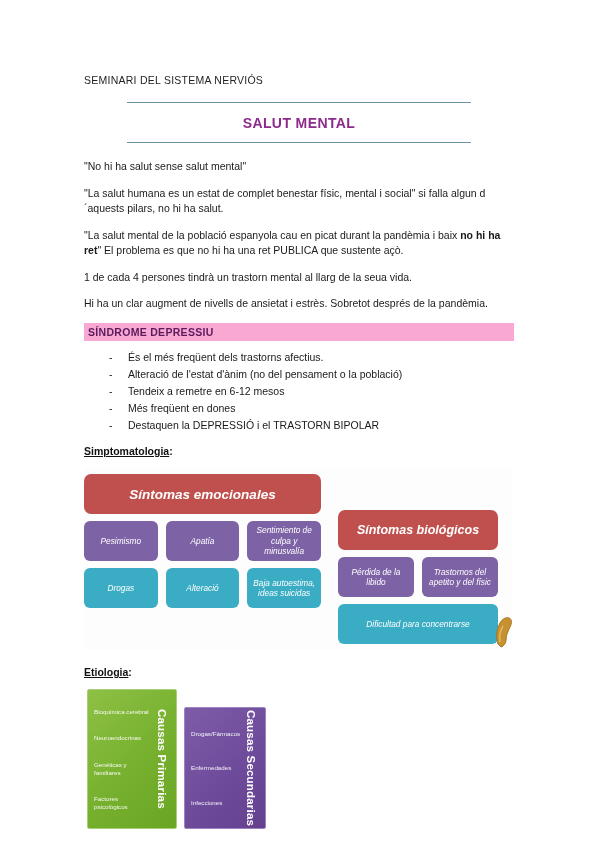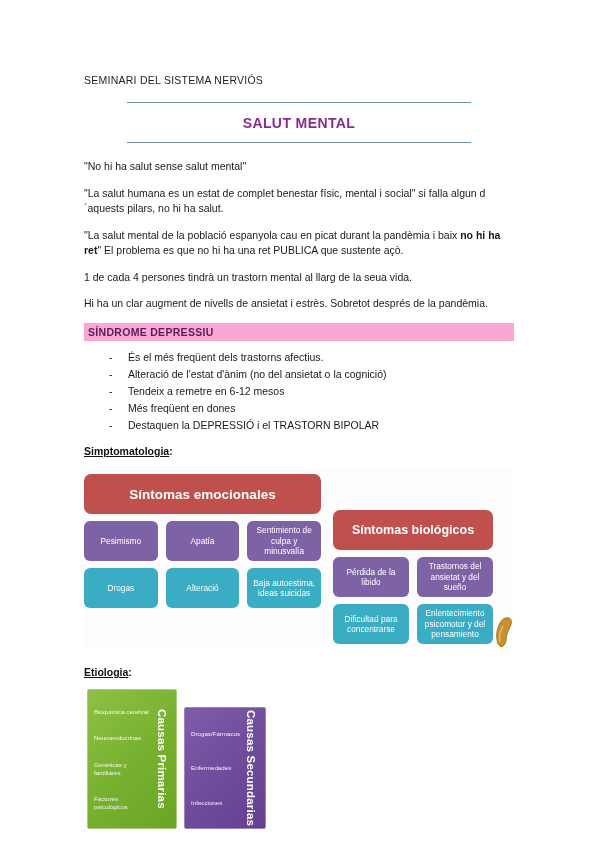--- a/index.html
+++ b/index.html
@@ -109,21 +109,22 @@
   
   .symptoms {
     position: relative;
     width: 428px;
     margin: 0 0 16px 0;
     background: #fdfdfd;
     padding: 6px 0 6px 0;
   }
   .sym-cols {
     display: flex;
-    gap: 12px;
+    gap: 17px;
+    font-style: italic;
   }
   .sym-col { display: flex; flex-direction: column; }
   .sym-col.emotional { width: 237px; }
   .sym-col.biological { width: 160px; margin-top: 36px; }
 
   .sym-header {
     background: #c0504d;
     color: #ffffff;
     border-radius: 7px;
     font-weight: bold;
@@ -250,21 +251,21 @@
 
     <p class="para"><span>"La salut mental de la població espanyola cau en picat durant la pandèmia i baix </span><b>no hi ha ret</b><span>" El problema es que no hi ha una ret PUBLICA que sustente açò.</span></p>
 
     <p class="para">1 de cada 4 persones tindrà un trastorn mental al llarg de la seua vida.</p>
     <p class="para">Hi ha un clar augment de nivells de ansietat i estrès. Sobretot després de la pandèmia.</p>
 
     <div class="banner">SÍNDROME DEPRESSIU</div>
 
     <ul class="bullets">
       <li>És el més freqüent dels trastorns afectius.</li>
-      <li>Alteració de l'estat d'ànim (no del ansietat o la cognició)</li>
+      <li>Alteració de l'estat d'ànim (no del pensament o la població)</li>
       <li>Tendeix a remetre en 6-12 mesos</li>
       <li>Més freqüent en dones</li>
       <li>Destaquen la DEPRESSIÓ i el TRASTORN BIPOLAR</li>
     </ul>
 
     <div class="subhead"><span class="u">Simptomatologia</span><span>:</span></div>
 
     <div class="symptoms">
       <div class="sym-cols">
 
@@ -279,25 +280,24 @@
             <div class="sym-box teal">Drogas</div>
             <div class="sym-box teal">Alteració</div>
             <div class="sym-box teal">Baja autoestima, ideas suicidas</div>
           </div>
         </div>
 
         <div class="sym-col biological">
           <div class="sym-header">Síntomas biológicos</div>
           <div class="sym-row">
             <div class="sym-box purple">Pérdida de la libido</div>
-            <div class="sym-box purple">Trastornos del ansietat y del sueño</div>
+            <div class="sym-box purple">Trastornos del apetito y del físic</div>
           </div>
           <div class="sym-row">
             <div class="sym-box teal">Dificultad para concentrarse</div>
-            <div class="sym-box teal">Enlentecimiento psicomotor y del pensamiento</div>
           </div>
         </div>
 
       </div>
 
       <svg class="cursor-art" viewBox="0 0 26 34">
         <path d="M6 30 C4 24 4 16 8 9 C10 5 14 3 17 4 C20 5 20 9 18 13 C16 17 14 21 14 26 C14 29 12 32 9 33 Z" fill="#c8912f" stroke="#a87520" stroke-width="1"></path>
         <path d="M8 28 C7 23 8 17 11 12" fill="none" stroke="#e0b463" stroke-width="1.6"></path>
       </svg>
     </div>

